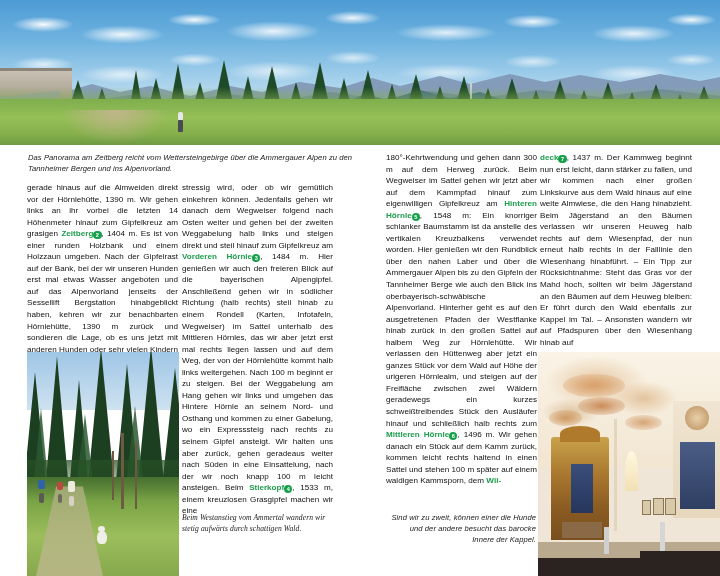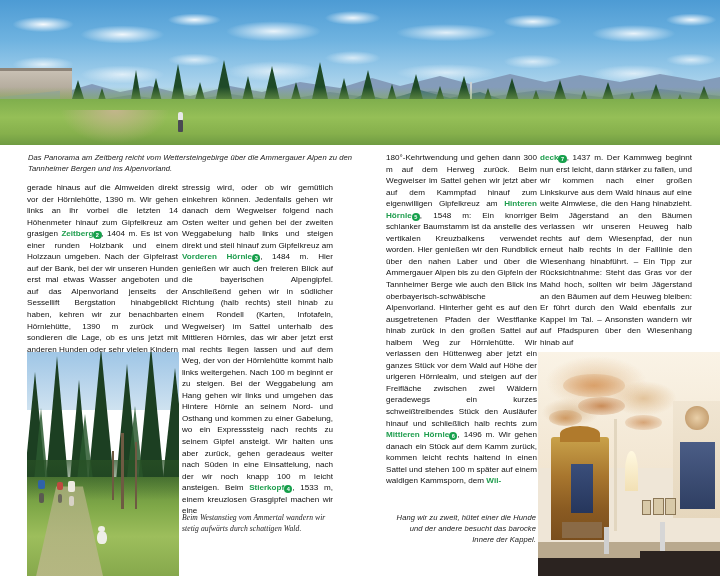--- a/index.html
+++ b/index.html
@@ -237,21 +237,21 @@
     <div class="hiker" style="left:20%;top:58%;width:6px;height:8px;background:#c0493f;"></div>
     <div class="hiker" style="left:20.6%;top:63.5%;width:4px;height:9px;background:#6d6a5c;"></div>
     <div class="hiker" style="left:27%;top:57.5%;width:7px;height:11px;background:#eeeae0;"></div>
     <div class="hiker" style="left:27.8%;top:64.5%;width:5px;height:10px;background:#d8d2c6;"></div>
     <div class="dog" style="left:46%;top:80%;width:10px;height:13px;"></div>
     <div class="dog" style="left:46.5%;top:77.5%;width:7px;height:6px;border-radius:50%;"></div>
   </div>
 
   <div class="caption cap-forest">Beim Westanstieg vom Ammertal wandern wir stetig aufwärts durch schattigen Wald.</div>
 
-  <div class="caption cap-church">Hang wir zu zweit, hütet einer die Hunde und der andere besucht das barocke Innere der Kappel.</div>
+  <div class="caption cap-church">Sind wir zu zweit, können einer die Hunde und der andere besucht das barocke Innere der Kappel.</div>
 
   <div class="photo photo-church">
     <div class="cwall"></div>
     <div class="cvault"></div>
     <div class="cfresco" style="left:14%;top:10%;width:34%;height:10%;background:radial-gradient(#d9a06a,rgba(217,160,106,0));"></div>
     <div class="cfresco" style="left:22%;top:20%;width:26%;height:8%;background:radial-gradient(#c98b57,rgba(201,139,87,0));"></div>
     <div class="cfresco" style="left:48%;top:28%;width:20%;height:7%;background:radial-gradient(#d6a476,rgba(214,164,118,0));"></div>
     <div class="cfresco" style="left:6%;top:26%;width:18%;height:7%;background:radial-gradient(#cf9a63,rgba(207,154,99,0));"></div>
 
     <div class="arch" style="left:42%;top:30%;width:3px;height:50%;background:#e2d6bf;"></div>

